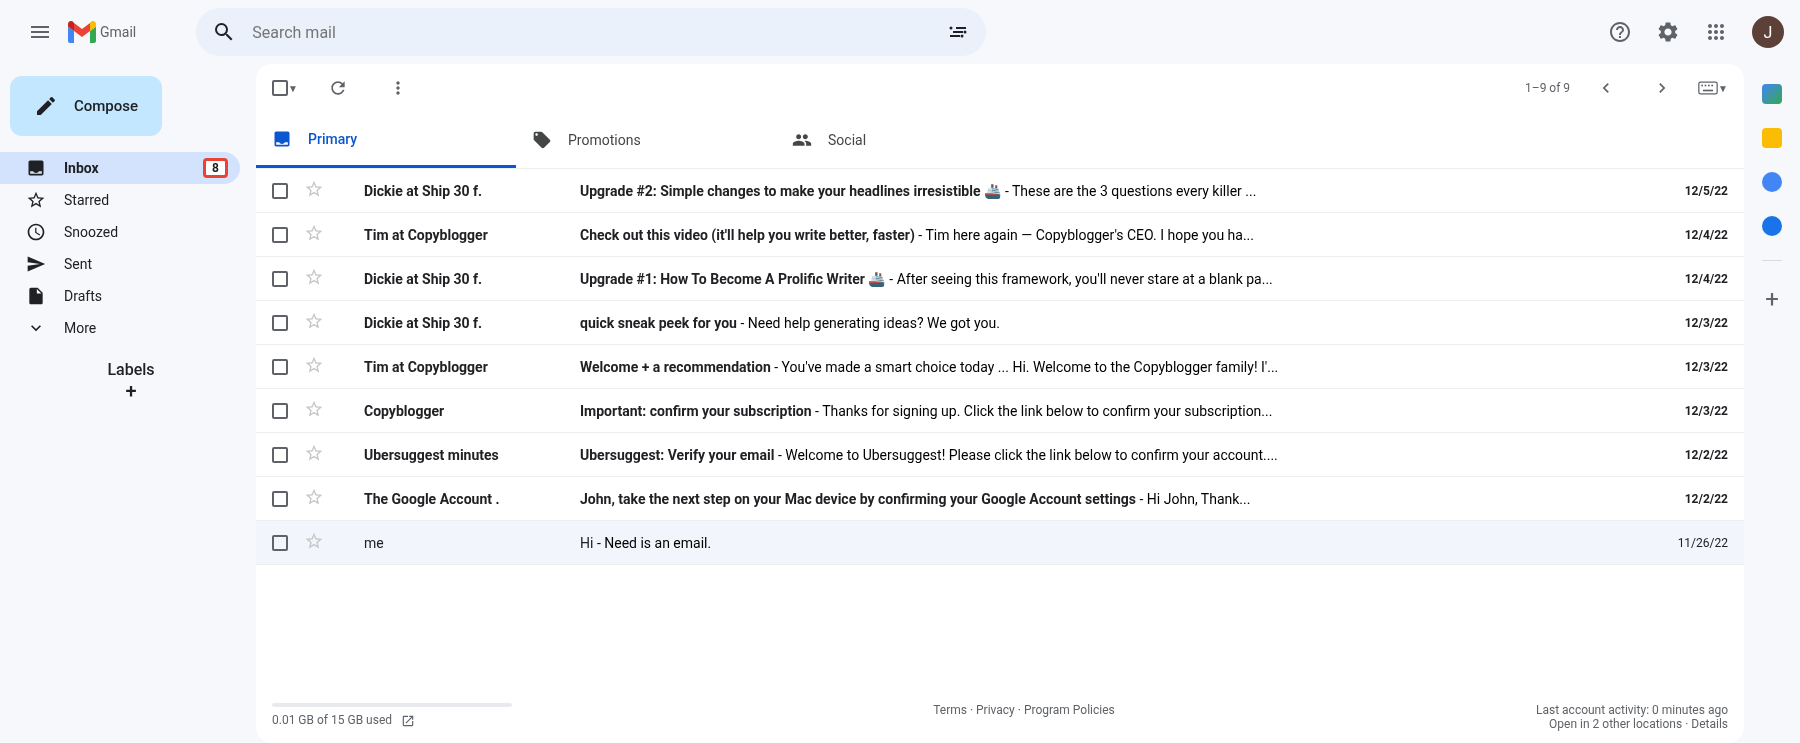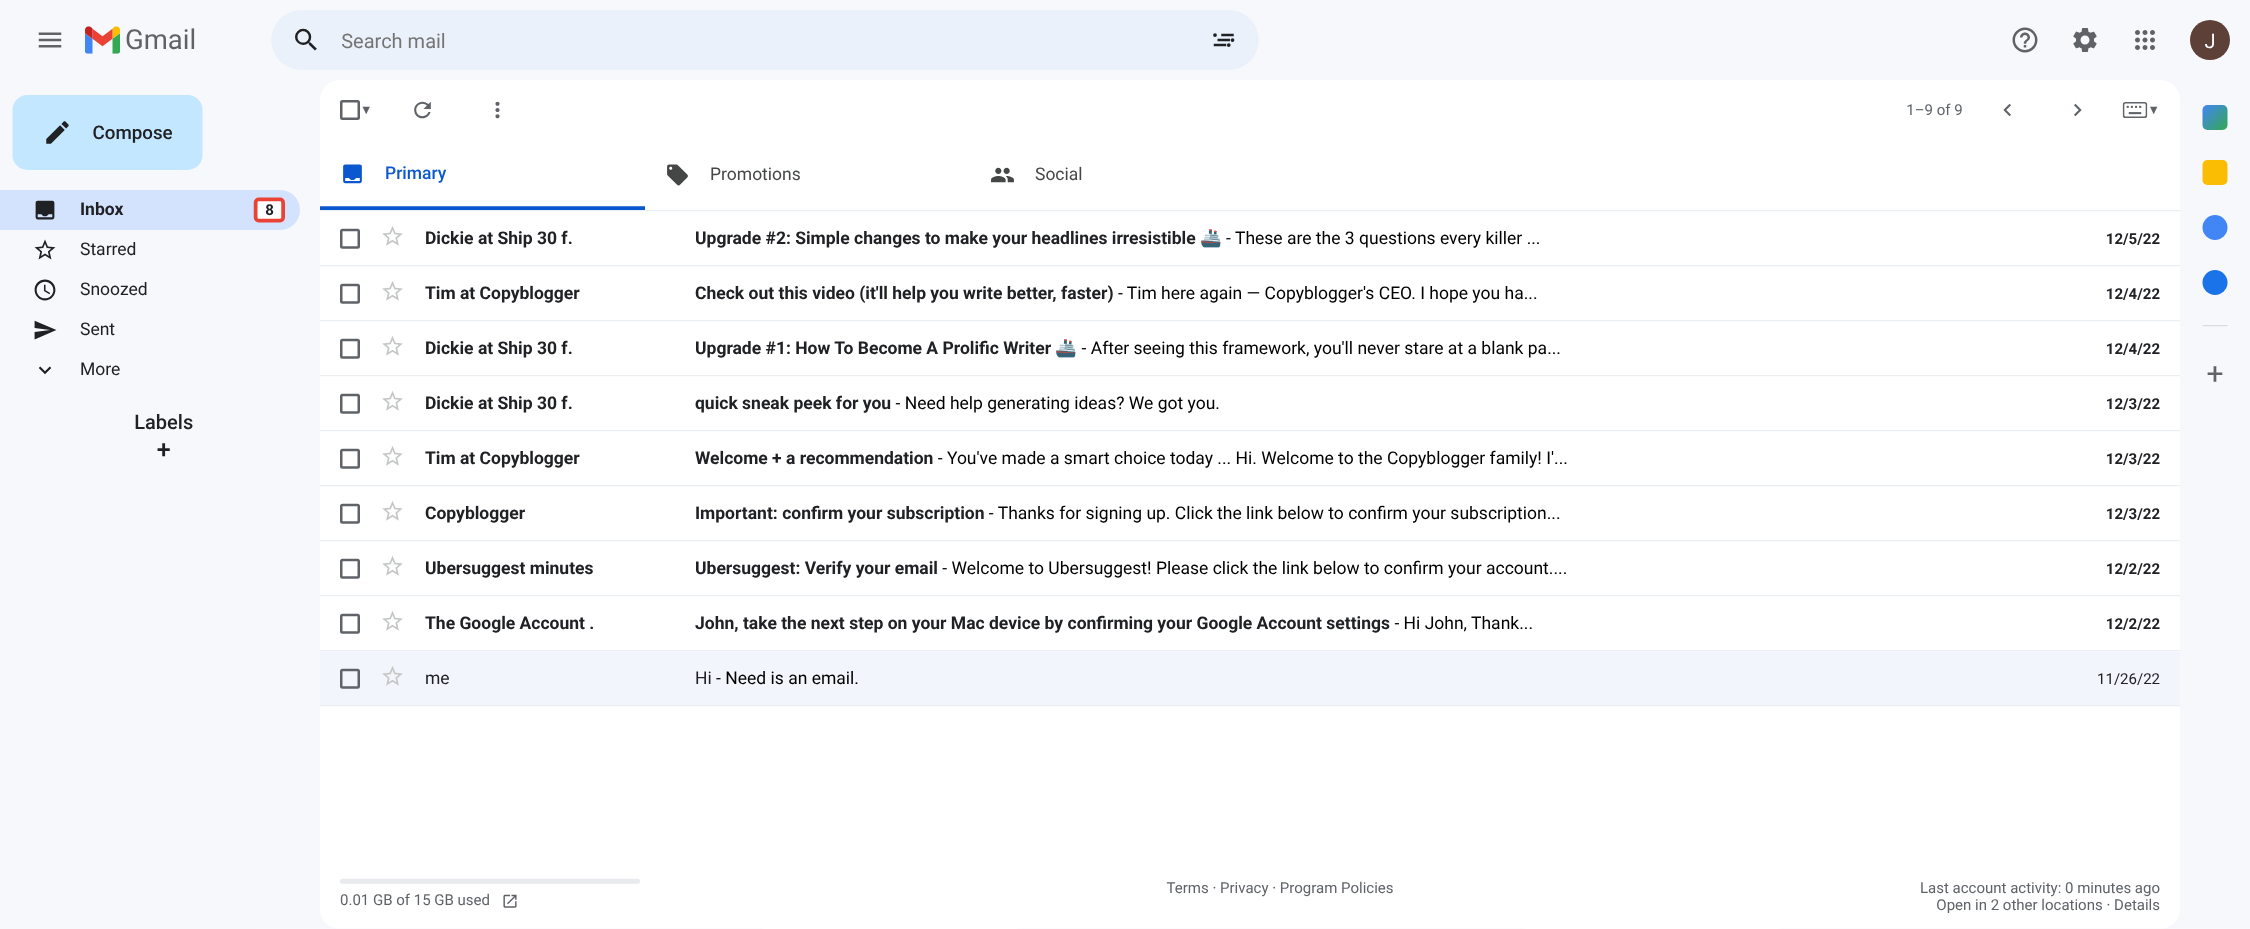--- a/index.html
+++ b/index.html
@@ -1,20 +1,20 @@
 <!DOCTYPE html>
 <html><head>
 <meta charset="utf-8">
 <style>
 * { margin: 0; padding: 0; box-sizing: border-box; font-family: 'Google Sans', Roboto, Arial, sans-serif; }
 body { background: #f6f8fc; width: 1800px; height: 743px; overflow: hidden; color: #202124; }
 .header { display: flex; align-items: center; height: 64px; padding: 0 16px; }
 .hamburger { width: 48px; height: 48px; display: flex; align-items: center; justify-content: center; cursor: pointer; border-radius: 50%; }
 .logo { display: flex; align-items: center; margin-left: 4px; margin-right: 60px; }
-.logo-text { font-size: 22px; color: #5f6368; margin-left: 4px; }
+.logo-text { font-size: 14px; color: #5f6368; margin-left: 4px; }
 .search-bar { flex: 0 0 790px; height: 48px; background: #eaf1fb; border-radius: 30px; display: flex; align-items: center; padding: 0 8px; }
 .search-icon-btn { width: 40px; height: 40px; display: flex; align-items: center; justify-content: center; border-radius: 50%; cursor: pointer; }
 .search-input { flex: 1; border: none; background: transparent; font-size: 16px; outline: none; padding: 0 8px; color: #5f6368; }
 .search-options { width: 40px; height: 40px; display: flex; align-items: center; justify-content: center; cursor: pointer; }
 .header-right { margin-left: auto; display: flex; align-items: center; gap: 8px; }
 .icon-btn { width: 40px; height: 40px; display: flex; align-items: center; justify-content: center; border-radius: 50%; cursor: pointer; color: #5f6368; }
 .avatar { width: 32px; height: 32px; border-radius: 50%; background: #5d4037; color: #fff; display: flex; align-items: center; justify-content: center; font-size: 16px; margin-left: 8px; cursor: pointer; }
 .main { display: flex; height: calc(100% - 64px); }
 .sidebar { width: 256px; padding: 8px 0; }
 .compose-btn { display: flex; align-items: center; gap: 16px; background: #c2e7ff; border-radius: 12px; padding: 18px 24px; margin: 4px 0 16px 10px; width: fit-content; cursor: pointer; font-size: 15px; font-weight: 500; }
@@ -29,21 +29,21 @@
 .toolbar-right { margin-left: auto; display: flex; align-items: center; gap: 16px; color: #5f6368; font-size: 12px; }
 .tabs { display: flex; border-bottom: 1px solid #eceff1; }
 .tab { display: flex; align-items: center; gap: 16px; height: 56px; padding: 0 16px; width: 260px; cursor: pointer; font-size: 14px; color: #444746; }
 .tab.active { color: #0b57d0; border-bottom: 3px solid #0b57d0; font-weight: 500; }
 .email-list { flex: 1; overflow-y: auto; }
 .email-row { display: flex; align-items: center; height: 44px; padding: 0 16px; border-bottom: 1px solid #eceff1; cursor: pointer; font-size: 14px; }
 .email-row.unread { font-weight: 700; }
 .email-row.read { background: #f2f6fc; }
 .row-checkbox { margin-right: 16px; }
 .star { margin-right: 16px; color: #c4c7c5; cursor: pointer; }
-.sender { width: 216px; flex-shrink: 0; overflow: hidden; text-overflow: ellipsis; white-space: nowrap; }
+.sender { width: 216px; flex-shrink: 0; overflow: hidden; text-overflow: ellipsis; white-space: nowrap; margin-left: 24px; }
 .subject-area { flex: 1; overflow: hidden; text-overflow: ellipsis; white-space: nowrap; padding-right: 40px; }
 .subject { color: #202124; }
 .snippet { color: #000000; font-weight: 400; }
 .date { flex-shrink: 0; font-size: 12px; }
 .footer { display: flex; justify-content: space-between; padding: 12px 16px; font-size: 12px; color: #5f6368; }
 .footer-left { display: flex; flex-direction: column; gap: 6px; }
 .storage-bar { width: 240px; height: 4px; background: #e8eaed; border-radius: 2px; }
 .footer a { color: #5f6368; text-decoration: none; }
 .footer-right { text-align: right; }
 .side-panel { position: absolute; right: 0; top: 64px; width: 56px; display: flex; flex-direction: column; align-items: center; gap: 24px; padding-top: 20px; }
@@ -135,20 +135,26 @@
           <span>Snoozed</span>
         </div>
         <div class="nav-item">
           <svg width="20" height="20" viewBox="0 0 24 24">
             <path d="M2.01 21L23 12 2.01 3 2 10l15 2-15 2z"></path>
           </svg>
           <span>Sent</span>
         </div>
         <div class="nav-item">
           <svg width="20" height="20" viewBox="0 0 24 24">
+            <path d="M6 2c-1.1 0-1.99.9-1.99 2L4 20c0 1.1.89 2 1.99 2H18c1.1 0 2-.9 2-2V8l-6-6H6zm7 7V3.5L18.5 9H13z"></path>
+          </svg>
+          <span>Drafts</span>
+        </div>
+        <div class="nav-item">
+          <svg width="20" height="20" viewBox="0 0 24 24">
             <path d="M16.59 8.59L12 13.17 7.41 8.59 6 10l6 6 6-6z"></path>
           </svg>
           <span>More</span>
         </div>
       </div>
     <div class="labels-header">
       <span>Labels</span>
       <span style="font-size:20px;cursor:pointer;">+</span>
     </div>
   </div>

